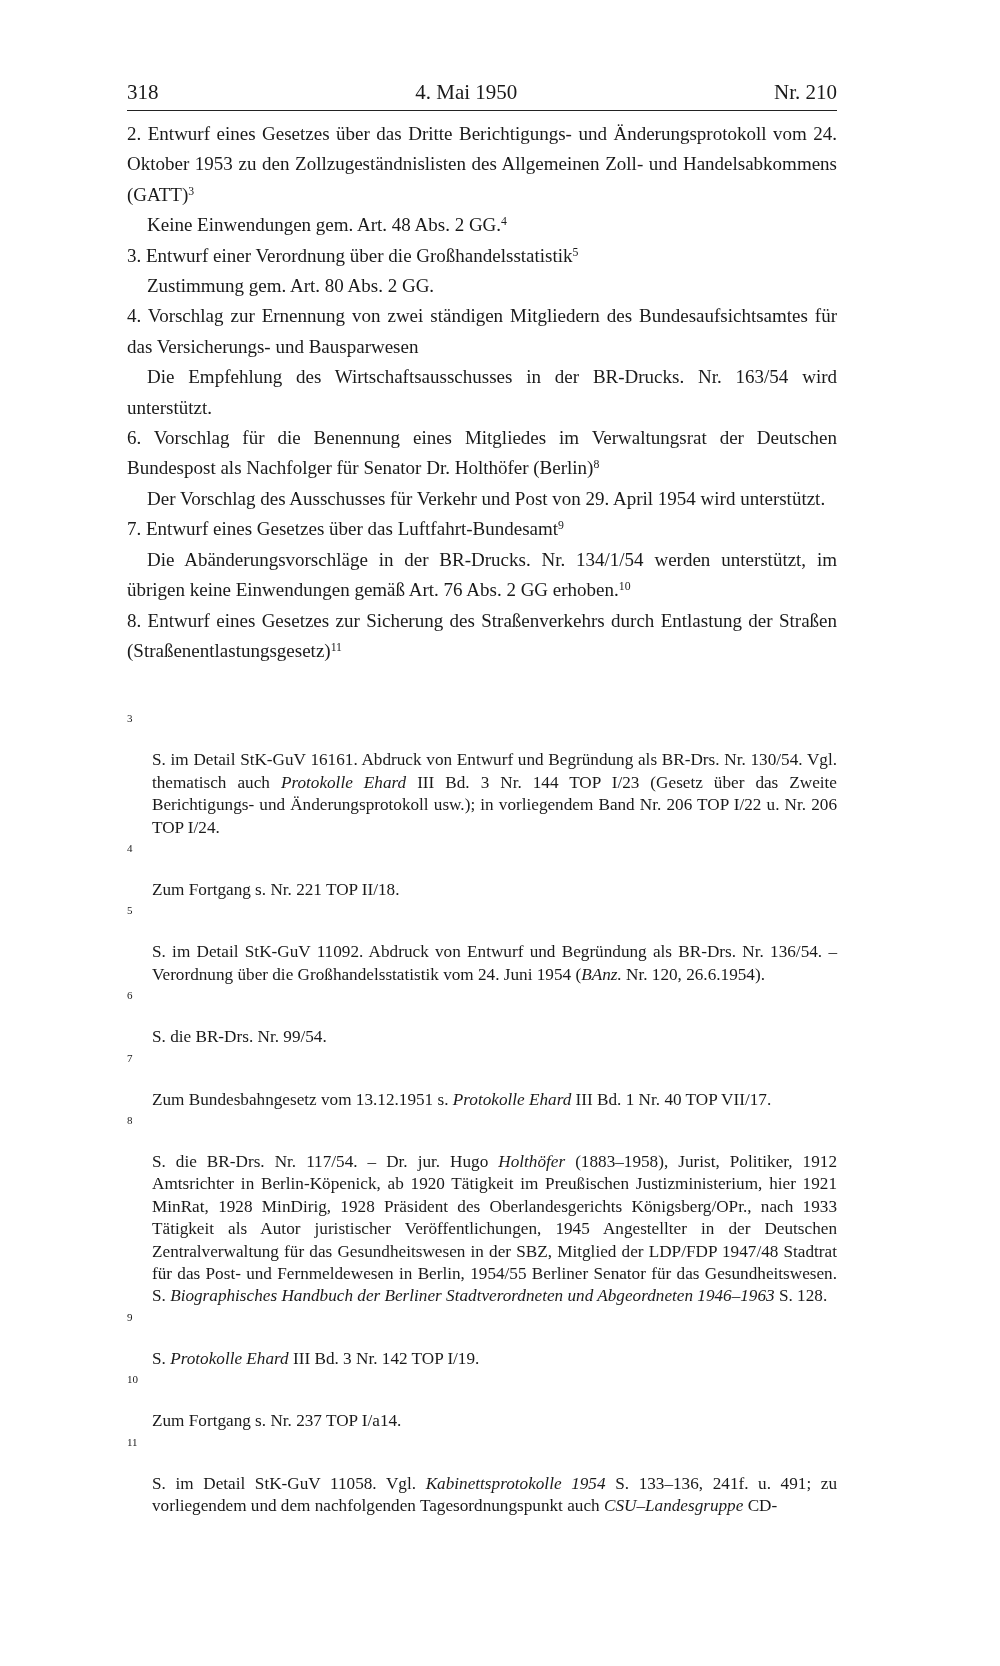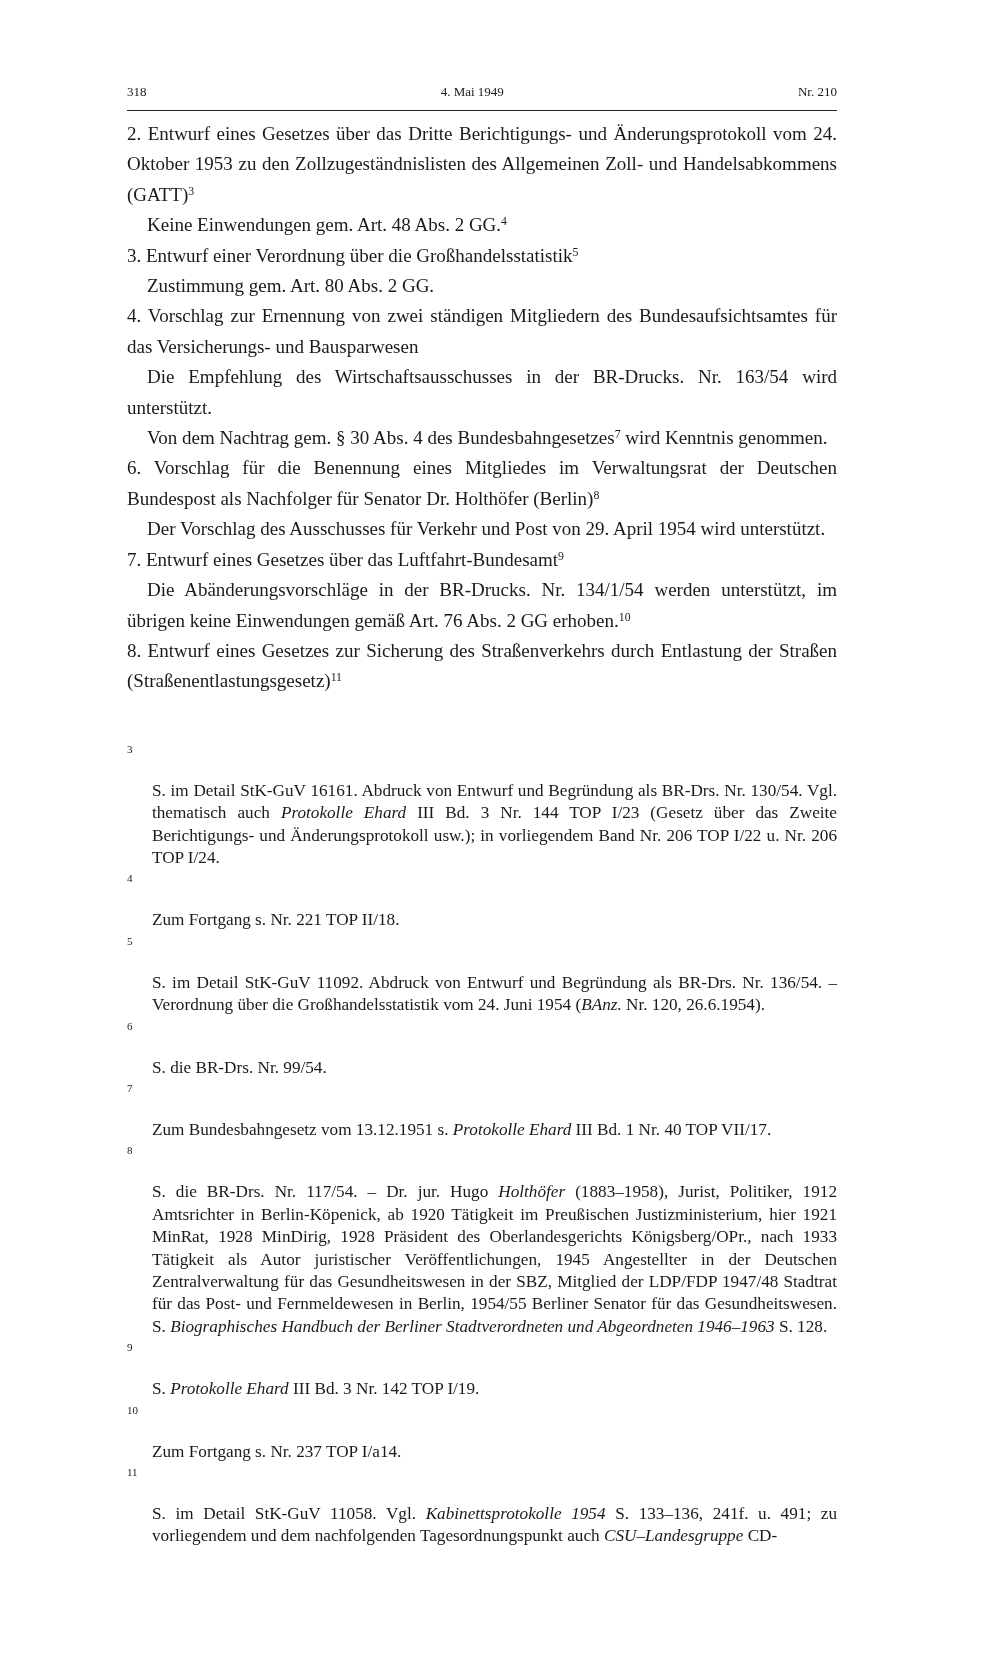--- a/index.html
+++ b/index.html
@@ -3,56 +3,55 @@
 <meta charset="utf-8">
 <style>
   html, body { margin: 0; padding: 0; background: #ffffff; }
   body {
     width: 1000px; height: 1666px; position: relative; overflow: hidden;
     font-family: "Liberation Serif", "DejaVu Serif", serif; color: #1a1a1a;
   }
   .page { position: absolute; left: 127px; top: 78px; width: 710px; }
   .header {
     display: flex; justify-content: space-between; align-items: baseline;
-    font-size: 13px; line-height: 28px; border-bottom: 1.3px solid #222;
+    font-size: 21px; line-height: 28px; border-bottom: 1.3px solid #222;
     padding-bottom: 2px; height: 30px;
   }
   .body-text { margin-top: 8px; font-size: 19px; line-height: 30.4px; }
   .para { text-align: justify; text-align-last: left; hyphens: manual; }
   .indent { text-indent: 20px; }
   sup { font-size: 62%; line-height: 0; vertical-align: 0.55em; }
   .footnotes { margin-top: 43px; font-size: 17.2px; line-height: 22.4px; }
   .fn { display: flex; align-items: flex-start; }
   .fn-num { width: 25px; flex: 0 0 25px; font-size: 11px; line-height: 18px; padding-left: 0; }
   .fn-text { flex: 1; text-align: justify; text-align-last: left; margin-top: 40px; }
   i { font-style: italic; }
 </style>
 </head>
 <body>
 
 <div class="page">
 
   <div class="header">
     <span>318</span>
-    <span>4. Mai 1949</span>
+    <span>4. Mai 1950</span>
     <span>Nr. 210</span>
   </div>
 
   <div class="body-text">
 
     <div class="para"><span>2. Entwurf eines Gesetzes über das Dritte Berichtigungs- und Änderungsprotokoll vom 24. Oktober 1953 zu den Zollzugeständnislisten des Allgemeinen Zoll- und Handelsabkommens (GATT)</span><sup>3</sup></div>
     <div class="para indent"><span>Keine Einwendungen gem. Art. 48 Abs. 2 GG.</span><sup>4</sup></div>
 
     <div class="para"><span>3. Entwurf einer Verordnung über die Großhandelsstatistik</span><sup>5</sup></div>
     <div class="para indent">Zustimmung gem. Art. 80 Abs. 2 GG.</div>
 
     <div class="para">4. Vorschlag zur Ernennung von zwei ständigen Mitgliedern des Bundesaufsichtsamtes für das Versicherungs- und Bausparwesen</div>
     <div class="para indent">Die Empfehlung des Wirtschaftsausschusses in der BR-Drucks. Nr. 163/54 wird unterstützt.</div>
 
-    <div class="para indent"><span>Von dem Nachtrag gem. § 30 Abs. 4 des Bundesbahngesetzes</span><sup>7</sup><span> wird Kenntnis genommen.</span></div>
 
     <div class="para"><span>6. Vorschlag für die Benennung eines Mitgliedes im Verwaltungsrat der Deutschen Bundespost als Nachfolger für Senator Dr. Holthöfer (Berlin)</span><sup>8</sup></div>
     <div class="para indent">Der Vorschlag des Ausschusses für Verkehr und Post von 29. April 1954 wird unterstützt.</div>
 
     <div class="para"><span>7. Entwurf eines Gesetzes über das Luftfahrt-Bundesamt</span><sup>9</sup></div>
     <div class="para indent"><span>Die Abänderungsvorschläge in der BR-Drucks. Nr. 134/1/54 werden unterstützt, im übrigen keine Einwendungen gemäß Art. 76 Abs. 2 GG erhoben.</span><sup>10</sup></div>
 
     <div class="para"><span>8. Entwurf eines Gesetzes zur Sicherung des Straßenverkehrs durch Entlastung der Straßen (Straßenentlastungsgesetz)</span><sup>11</sup></div>
   </div>
 

